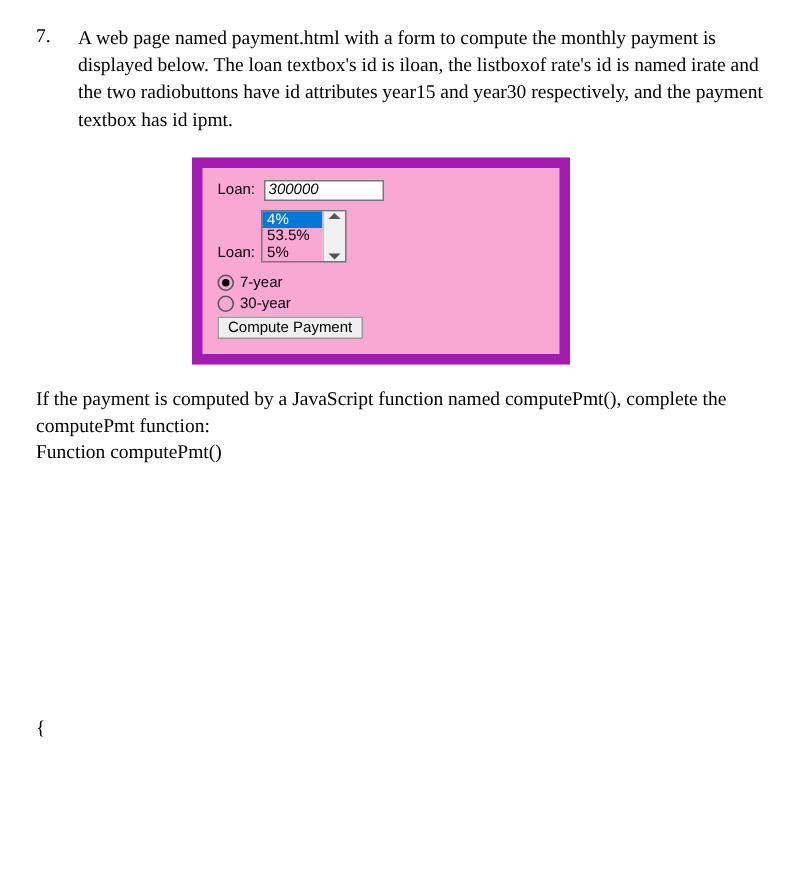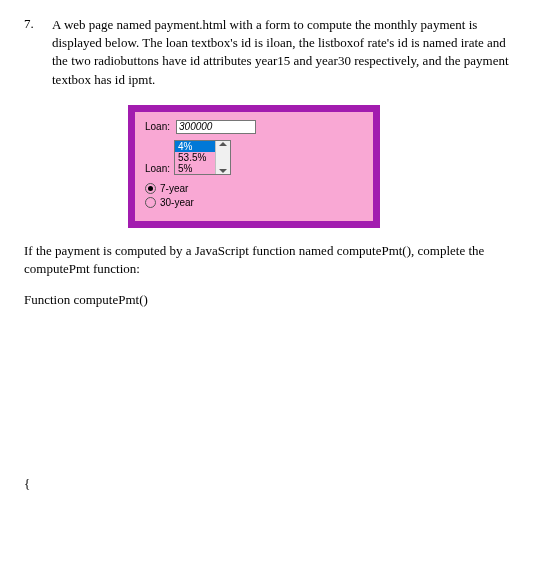--- a/index.html
+++ b/index.html
@@ -127,21 +127,20 @@
     font-size: 10px;
     padding: 1px 6px;
     border: 1px solid #9a9a9a;
     background: #efefef;
   }
   .follow {
     margin-top: 14px;
     line-height: 1.4;
   }
   .fn-line {
-    margin-top: 14px;
   }
   .brace-open {
     margin-top: 168px;
   }
 </style>
 </head>
 <body>
 
 <div class="q-wrap">
   <div class="q-num">7.</div>
@@ -175,17 +174,18 @@
         <span class="dot"></span>
       </span>
     <span>7-year</span>
   </div>
   <div class="radio-row">
     <span class="radio"></span>
     <span>30-year</span>
   </div>
 
 
+  <button class="compute">Compute Payment</button>
 </div>
 
 <div class="follow">If the payment is computed by a JavaScript function named computePmt(), complete the computePmt function:</div>
 <div class="fn-line">Function computePmt()</div>
 <div class="brace-open">{</div>
 
 </body></html>

